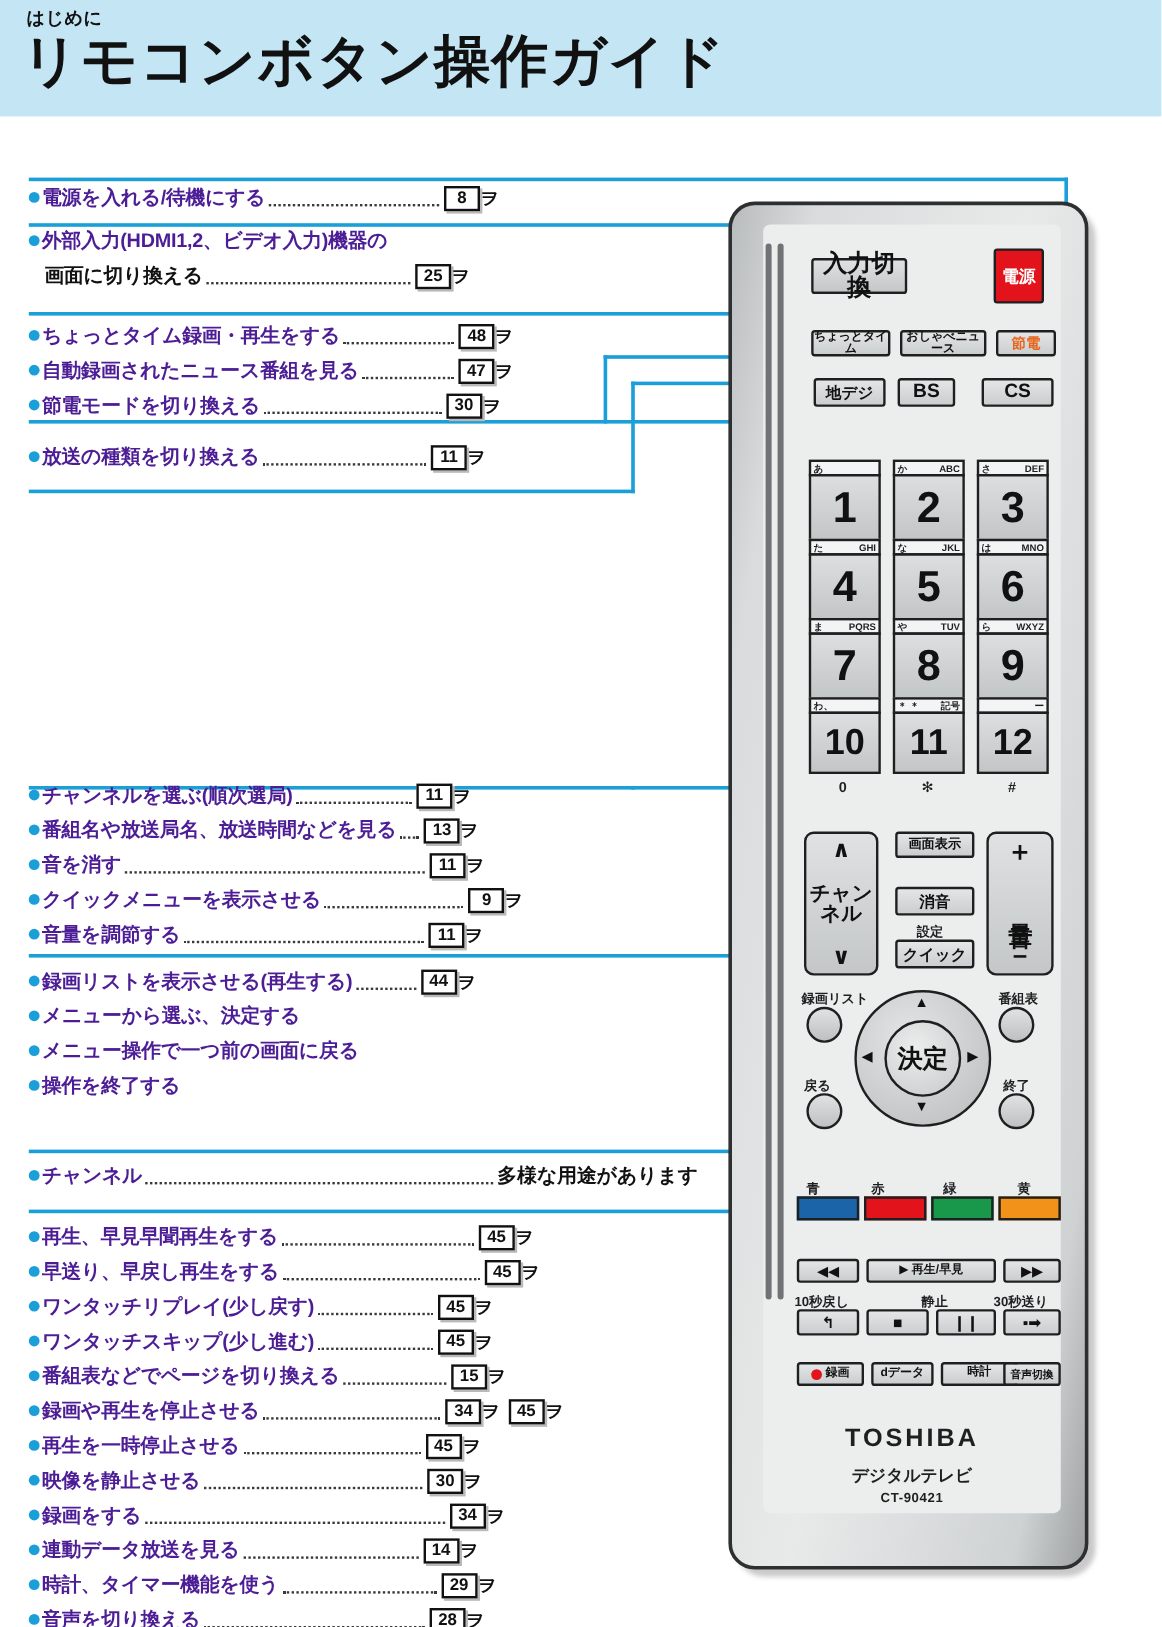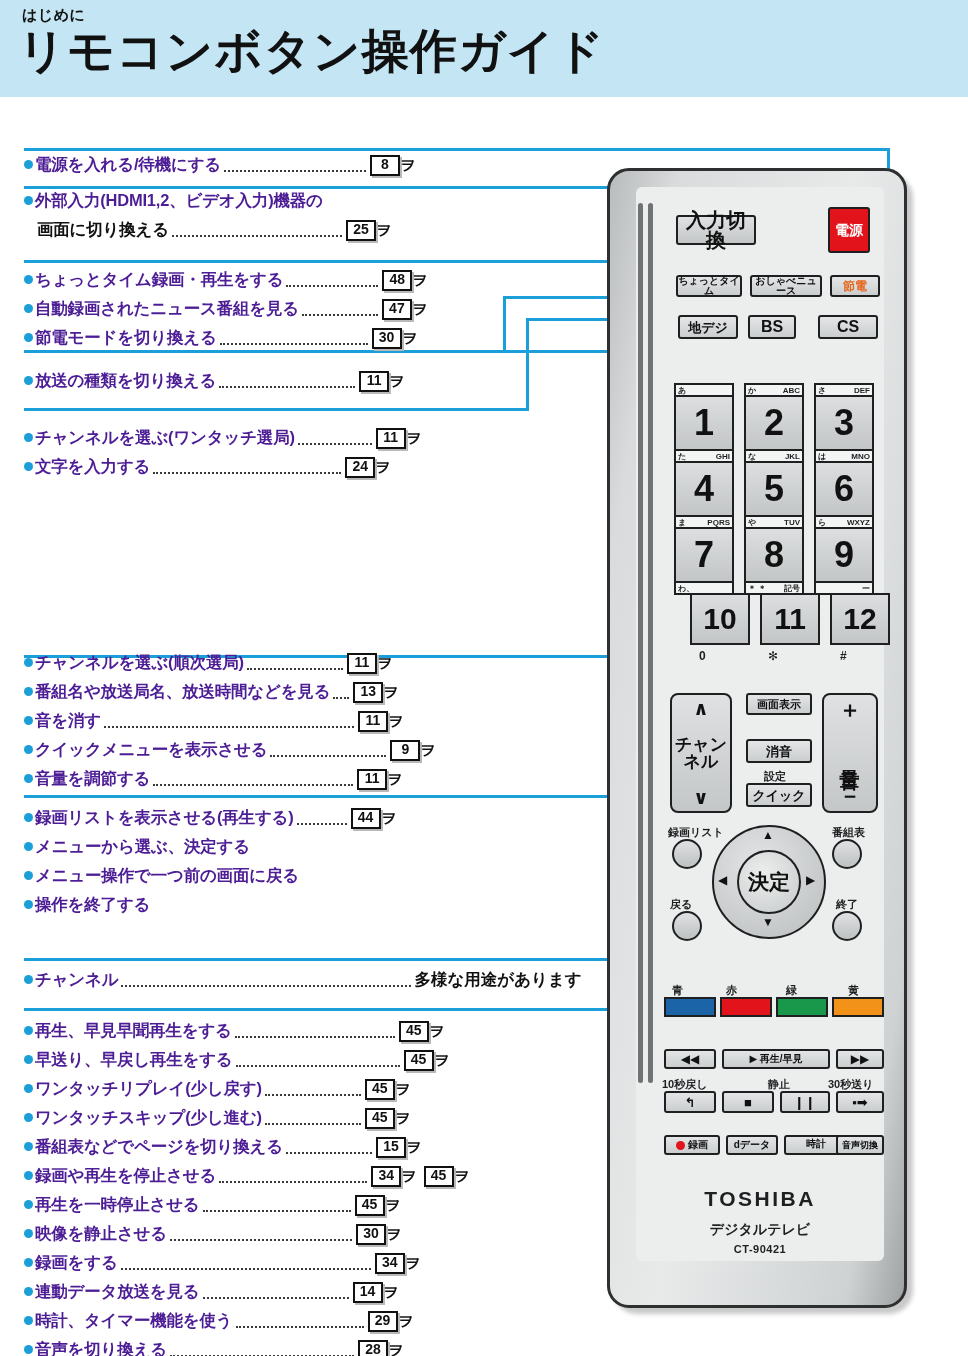--- a/index.html
+++ b/index.html
@@ -100,21 +100,21 @@
     white-space:nowrap;
   }
   .numpad{position:absolute;left:8px;top:196px;width:232px;height:290px;}
   .numkey{
     position:absolute;box-sizing:border-box;
     background:linear-gradient(180deg,#dcdedf,#c3c6c7);
     border:2.5px solid #1d1f20;
     display:flex;align-items:center;justify-content:center;
     font-size:36px;font-weight:bold;color:#111;
   }
-  .numkey.small{font-size:30px;margin-left:16px;}
+  .numkey.small{font-size:30px;}
   .keycap{
     position:absolute;box-sizing:border-box;height:14px;
     border:2px solid #1d1f20;background:#f3f4f4;
     font-size:8px;font-weight:bold;color:#1d1f20;
     display:flex;align-items:center;justify-content:space-between;
     padding:0 2px;
   }
   .dpad-outer{
     position:absolute;border-radius:50%;
     background:radial-gradient(circle at 40% 35%,#e3e5e6,#b9bcbd);
@@ -213,28 +213,20 @@
       <span class="bullet"></span><span class="txt">節電モードを切り換える</span><span class="leader" style="width:148px;"></span><span class="pref"><span class="box">30</span><span class="arw">ヲ</span></span>
     </div>
   </div>
 
   <div class="group" style="top:273px;">
     <div class="entry">
       <span class="bullet"></span><span class="txt">放送の種類を切り換える</span><span class="leader" style="width:136px;"></span><span class="pref"><span class="box">11</span><span class="arw">ヲ</span></span>
     </div>
   </div>
 
-  <div class="group" style="top:330px;">
-    <div class="entry">
-      <span class="bullet"></span><span class="txt">チャンネルを選ぶ(ワンタッチ選局)</span><span class="leader" style="width:74px;"></span><span class="pref"><span class="box">11</span><span class="arw">ヲ</span></span>
-    </div>
-    <div class="entry">
-      <span class="bullet"></span><span class="txt">文字を入力する</span><span class="leader" style="width:188px;"></span><span class="pref"><span class="box">24</span><span class="arw">ヲ</span></span>
-    </div>
-  </div>
 
   <div class="group" style="top:555px;">
     <div class="entry">
       <span class="bullet"></span><span class="txt">チャンネルを選ぶ(順次選局)</span><span class="leader" style="width:96px;"></span><span class="pref"><span class="box">11</span><span class="arw">ヲ</span></span>
     </div>
     <div class="entry">
       <span class="bullet"></span><span class="txt">番組名や放送局名、放送時間などを見る</span><span class="leader" style="width:16px;"></span><span class="pref"><span class="box">13</span><span class="arw">ヲ</span></span>
     </div>
     <div class="entry">
       <span class="bullet"></span><span class="txt">音を消す</span><span class="leader" style="width:250px;"></span><span class="pref"><span class="box">11</span><span class="arw">ヲ</span></span>

